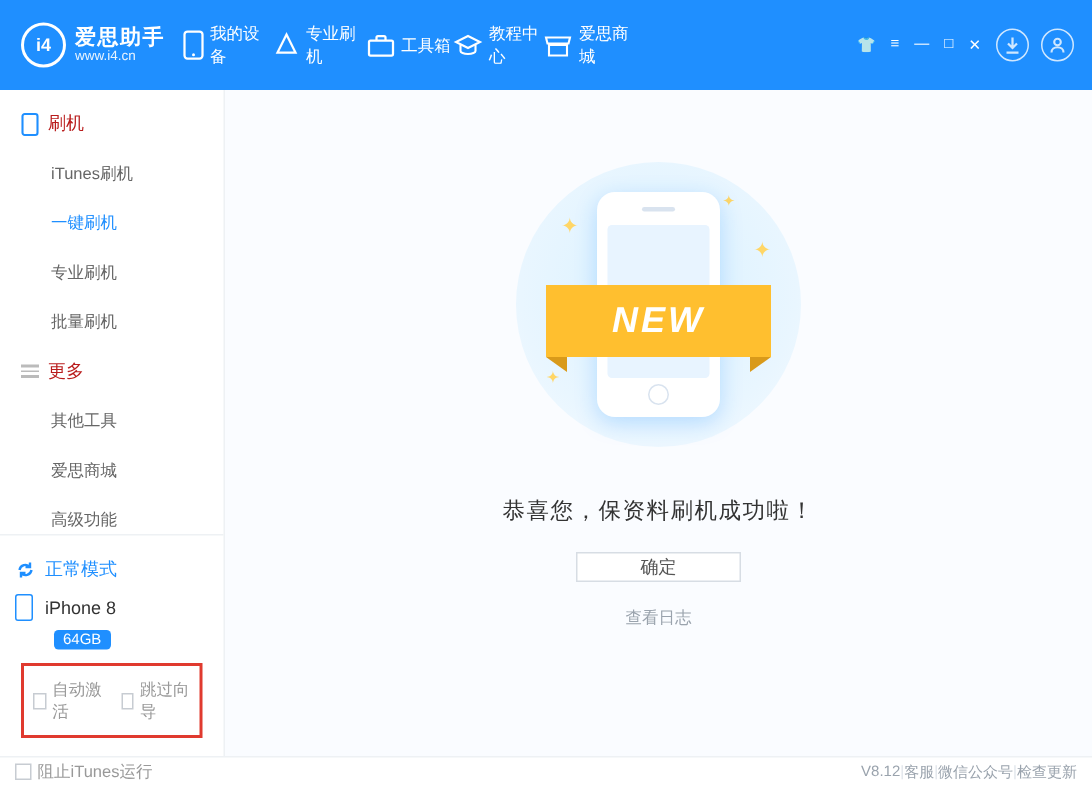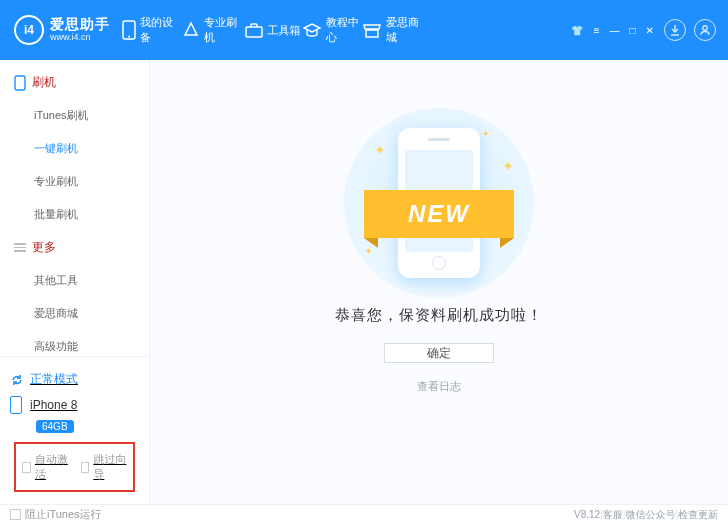--- a/index.html
+++ b/index.html
@@ -24,21 +24,21 @@
   
   .layout { display: flex; height: 444px; }
   .sidebar { width: 150px; background: #fff; border-right: 1px solid #eef1f4; display: flex; flex-direction: column; }
   .sb-scroll { flex: 1; overflow: hidden; padding-top: 6px; }
   .sb-head { display: flex; align-items: center; gap: 6px; padding: 8px 14px; font-size: 12px; color: #b91c1c; }
   .sb-head .bars { width: 12px; display: flex; flex-direction: column; gap: 2px; }
   .sb-head .bars span { height: 1.5px; background: #bbb; }
   .sb-items { padding-left: 34px; }
   .sb-items .it { font-size: 11px; color: #666; padding: 9px 0; cursor: pointer; }
   .sb-items .it.sel { color: #1f8fff; }
-  .sb-foot { border-top: 1px solid #eef1f4; padding: 10px 10px 8px; text-decoration: underline; }
+  .sb-foot { border-top: 1px solid #eef1f4; padding: 10px 10px 8px; }
   .mode { display: flex; align-items: center; gap: 6px; font-size: 12px; color: #1f8fff; padding: 4px 0 8px; cursor: pointer; }
   .dev { display: flex; align-items: center; gap: 8px; font-size: 12px; color: #333; }
   .dev .ph { width: 12px; height: 18px; border: 1.5px solid #1f8fff; border-radius: 2px; }
   .badge64 { display: inline-block; background: #1f8fff; color: #fff; font-size: 10px; padding: 1px 6px; border-radius: 3px; margin: 6px 0 0 26px; }
   .redbox { border: 2px solid #e03a2f; margin: 8px 4px 4px; display: flex; gap: 12px; padding: 8px 6px; }
   .cbx { display: flex; align-items: center; gap: 4px; font-size: 11px; color: #999; cursor: pointer; }
   .cbx .sq { width: 11px; height: 11px; border: 1px solid #c7ccd2; }
 
   
   .main { flex: 1; position: relative; display: flex; flex-direction: column; align-items: center; justify-content: flex-start; padding-top: 48px; }
@@ -51,21 +51,21 @@
   .rib .band { width: 150px; height: 48px; background: #ffbf2f; display: flex; align-items: center; justify-content: center; font-style: italic; font-weight: 800; color: #fff; font-size: 24px; letter-spacing: 2px; position: relative; }
   .rib .band::before, .rib .band::after { content: ""; position: absolute; bottom: -10px; width: 0; height: 0; border-top: 10px solid #d99a1a; }
   .rib .band::before { left: 0; border-left: 14px solid transparent; }
   .rib .band::after { right: 0; border-right: 14px solid transparent; }
   .spark { position: absolute; color: #ffd666; font-size: 14px; }
   .spark.s1 { top: 34px; left: 30px; }
   .spark.s2 { top: 20px; right: 44px; font-size: 10px; }
   .spark.s3 { bottom: 40px; left: 20px; font-size: 11px; }
   .spark.s4 { top: 50px; right: 20px; }
 
-  .msg { margin-top: 8px; font-size: 15px; color: #333; letter-spacing: 1px; }
+  .msg { margin-top: 33px; font-size: 15px; color: #333; letter-spacing: 1px; }
   .ok-btn { margin-top: 18px; width: 110px; height: 20px; background: #fff; border: 1px solid #d7dde4; font-size: 12px; color: #555; cursor: pointer; display: flex; align-items: center; justify-content: center; }
   .log { margin-top: 16px; font-size: 11px; color: #9aa3ad; cursor: pointer; }
 
   
   .status { height: 20px; background: #fff; border-top: 1px solid #eef1f4; display: flex; align-items: center; font-size: 10px; color: #9aa3ad; padding: 0 10px; gap: 6px; }
   .status .right { margin-left: auto; display: flex; align-items: center; gap: 0; }
   .status .sep { color: #dfe4ea; }
   .status .lk { cursor: pointer; }
 </style>
 </head>

